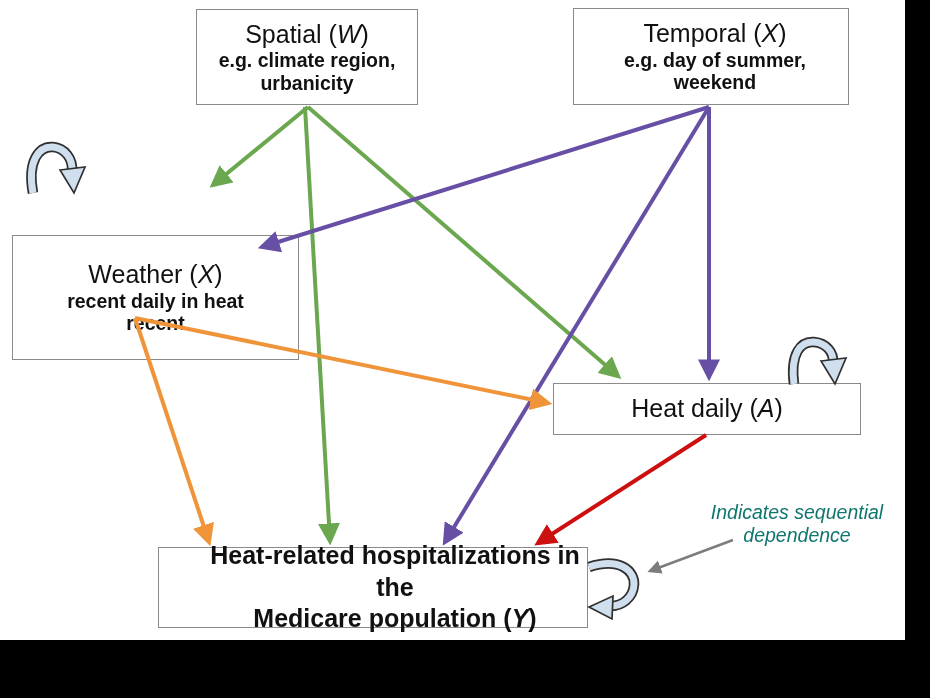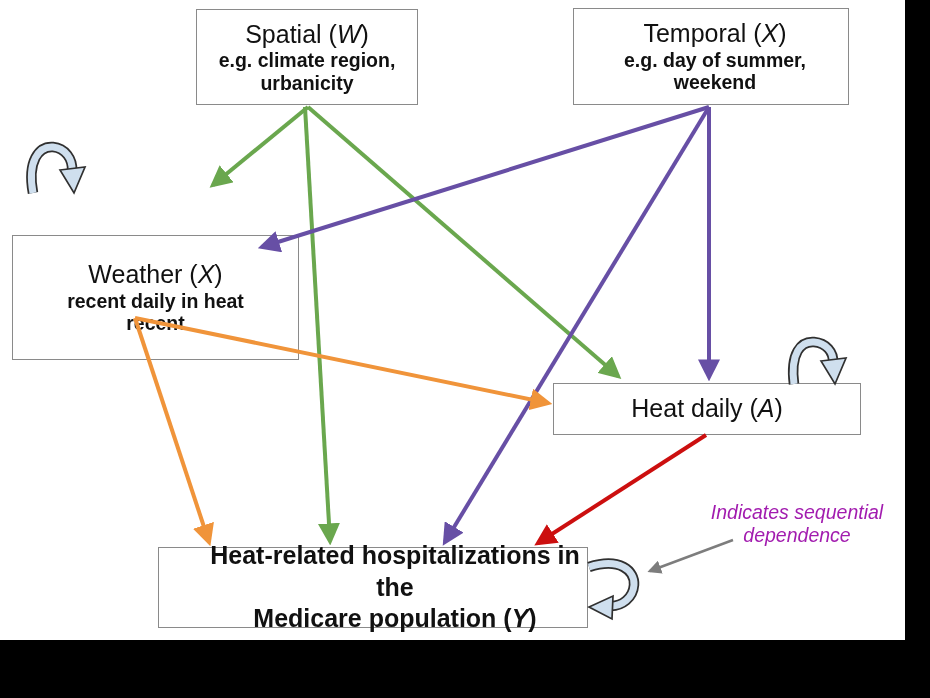--- a/index.html
+++ b/index.html
@@ -20,21 +20,21 @@
   .node-sub{font-size:19.5px;font-weight:bold;line-height:1.16;}
   .var{font-style:italic;}
   #node-spatial{left:196px;top:9px;width:222px;height:96px;}
   #node-temporal{left:573px;top:8px;width:276px;height:97px;padding-left:8px;}
   #node-weather{left:12px;top:192px;width:287px;height:125px;margin-top:43px;}
   #node-heat-alerts{left:553px;top:383px;width:308px;height:52px;}
   #node-hosp{left:158px;top:547px;width:430px;height:81px;padding-left:44px;}
   #edge-layer{position:absolute;left:0;top:0;z-index:3;pointer-events:none;}
   .annotation{
     position:absolute;left:688px;top:501px;width:218px;z-index:1;
-    text-align:center;font-style:italic;font-size:19.5px;line-height:1.2;color:#a21caf;
+    text-align:center;font-style:italic;font-size:19.5px;line-height:1.2;color:#0f766e;
   }
 </style>
 </head>
 <body>
 
 <div class="surface">
 
   <div class="node" id="node-spatial">
     <div class="node-title"><span>Spatial (</span><span class="var">W</span><span>)</span></div>
     <div class="node-sub">

